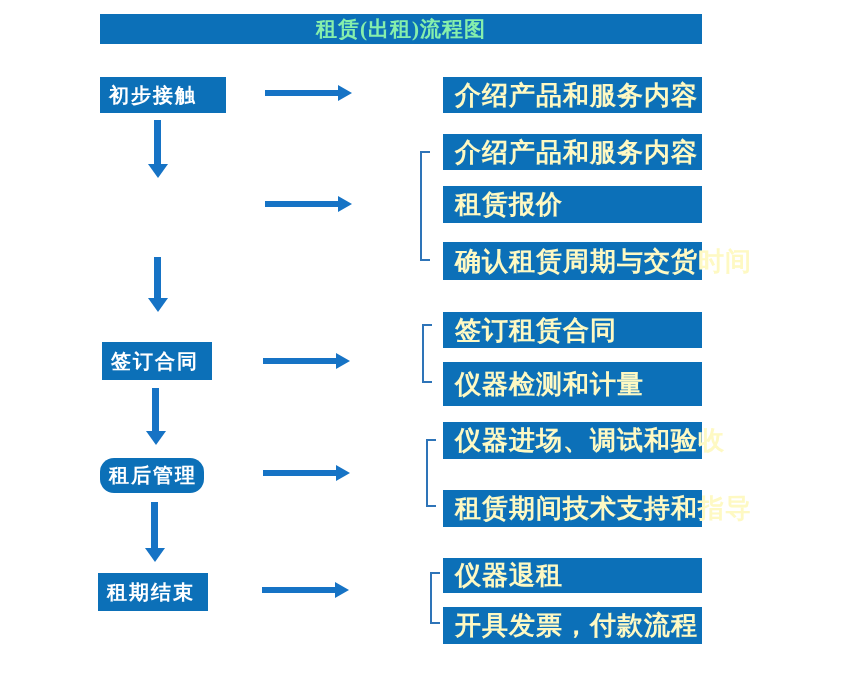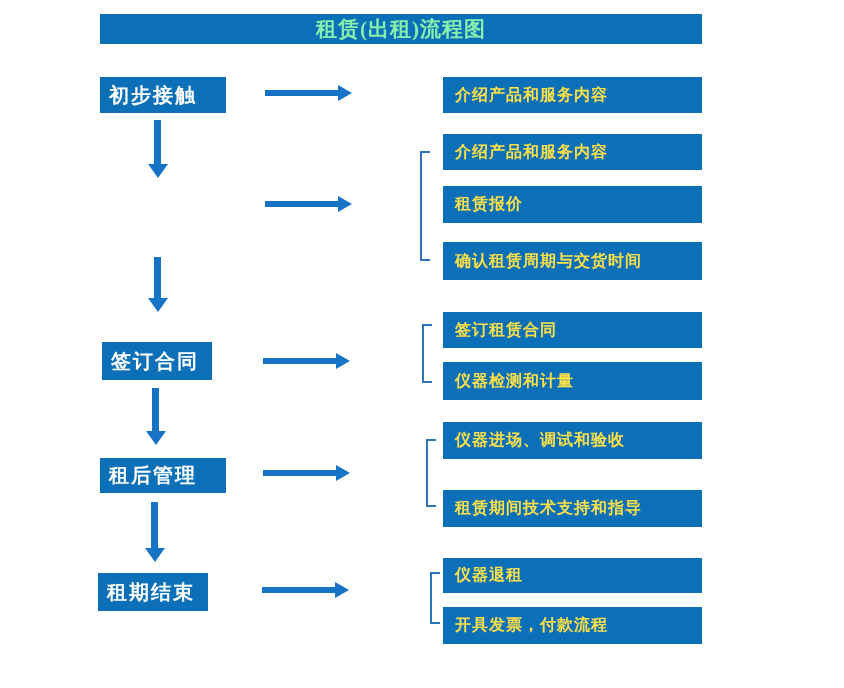--- a/index.html
+++ b/index.html
@@ -35,45 +35,45 @@
     display: flex;
     align-items: center;
     padding-left: 9px;
     box-sizing: border-box;
     letter-spacing: 2px;
     white-space: nowrap;
   }
   .lb1 { left: 100px; top: 77px;  width: 126px; height: 36px; }
   .lb2 { left: 102px; top: 186px; width: 122px; height: 37px; }
   .lb3 { left: 102px; top: 342px; width: 110px; height: 38px; }
-  .lb4 { left: 100px; top: 458px; width: 126px; height: 35px; }
+  .lb4 { left: 100px; top: 458px; width: 104px; height: 35px; border-radius: 14px; }
   .lb5 { left:  98px; top: 573px; width: 110px; height: 38px; }
   
   .rbox {
     position: absolute;
     left: 443px;
     width: 259px;
     background: var(--box-blue, #0C70B8);
-    color: #fde047;
+    color: #fef9c3;
     font-weight: bold;
-    font-size: 16px;
+    font-size: 26px;
     display: flex;
     align-items: center;
     padding-left: 12px;
     box-sizing: border-box;
     letter-spacing: 1px;
     white-space: nowrap;
     text-align: center;
   }
   .rb1  { top: 77px;  height: 36px; }
   .rb2  { top: 134px; height: 36px; }
   .rb3  { top: 186px; height: 37px; }
   .rb4  { top: 242px; height: 38px; }
   .rb5  { top: 312px; height: 36px; }
-  .rb6  { top: 362px; height: 38px; }
+  .rb6  { top: 362px; height: 44px; }
   .rb7  { top: 422px; height: 37px; }
   .rb8  { top: 490px; height: 37px; }
   .rb9  { top: 558px; height: 35px; }
   .rb10 { top: 607px; height: 37px; }
   
   .harrow {
     position: absolute;
     width: 73px; height: 6px;
     background: var(--arrow-blue, #1673C5);
   }

